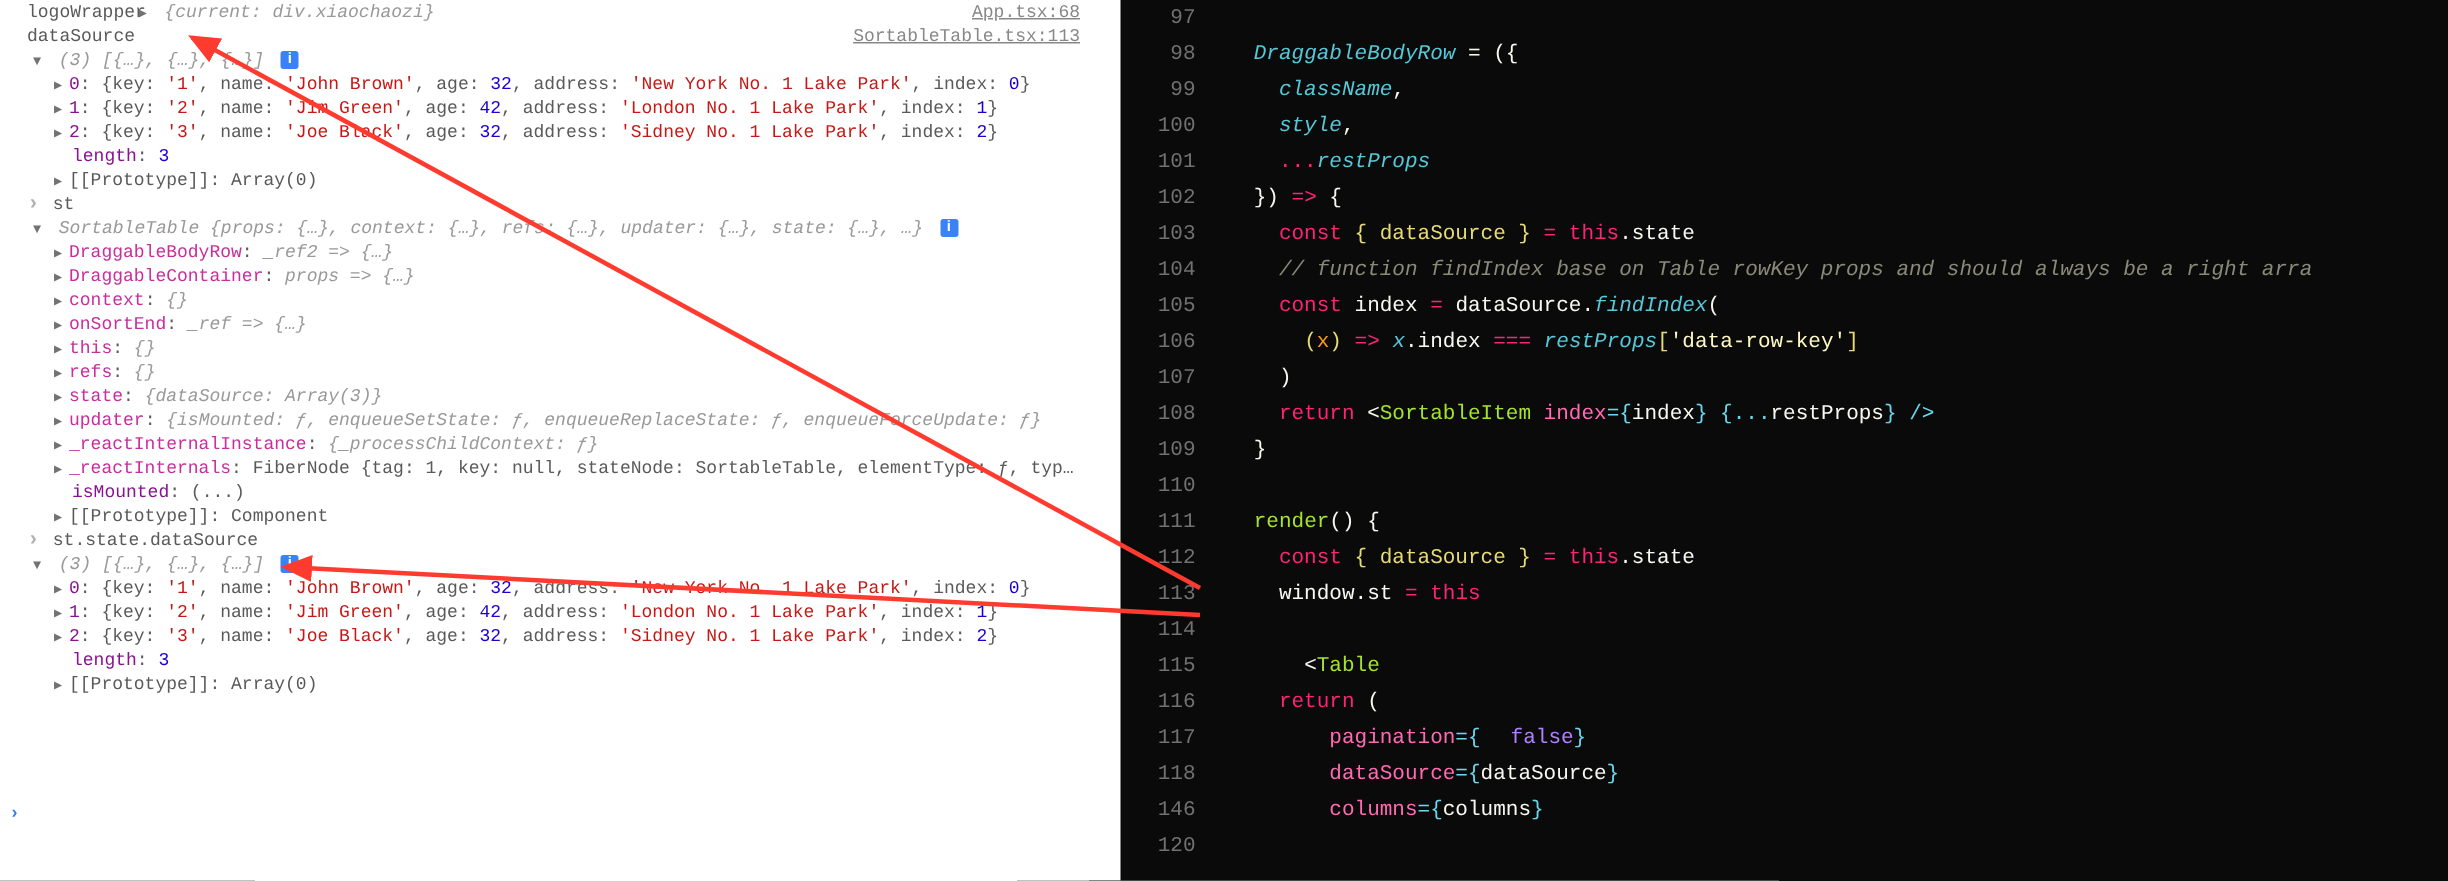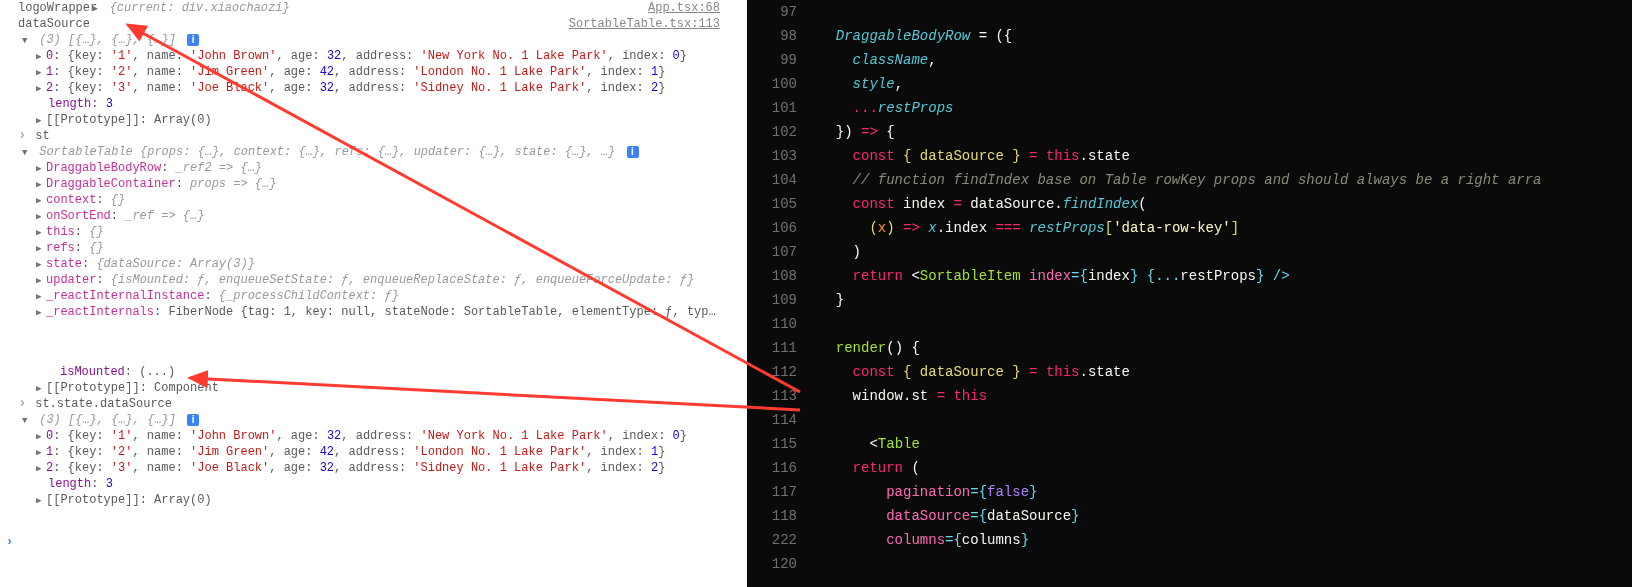--- a/index.html
+++ b/index.html
@@ -2,21 +2,21 @@
 <html><head>
 <meta charset="utf-8">
 <style>
   * { margin:0; padding:0; box-sizing:border-box; }
   body { font-family: Menlo, Consolas, "Courier New", monospace; font-size:12px; background:#fff; color:#303942; overflow:hidden; }
   #app { display:flex; width:1632px; height:587px; position:relative;gap:21px; }
 
   
   .console { width:726px; height:100%; background:#fff; position:relative; overflow:hidden; }
   .row { position:relative; padding:1px 0 1px 18px; white-space:nowrap; }
-  .ind1 { padding-left:34px; } .ind2 { padding-left:48px; } .ind3 { padding-left:60px;margin-top:44px; }
+  .ind1 { padding-left:34px; } .ind2 { padding-left:48px; } .ind3 { padding-left:48px; }
   .tri { display:inline-block; width:10px; color:#727272; margin-left:-12px; }
   .tri.open::before { content:"▼"; font-size:9px; }
   .tri.closed::before { content:"▶"; font-size:9px; }
   .chev { display:inline-block; width:10px; color:#b0b0b0; }
   .chev::before { content:"›"; font-size:14px; font-weight:bold; line-height:12px; }
   .src { position:absolute; right:6px; top:1px; color:#888; text-decoration:underline; cursor:pointer; }
   .k-prop    { color:#c62f9c; }       
   .k-idx     { color:#881391; }       
   .k-str     { color:#c41a16; }       
   .k-num     { color:#1c00cf; }       
@@ -39,21 +39,21 @@
   .c-op  { color:#f92672; }                      
   .c-pn  { color:#fd971f; }                      
   .c-ye  { color:#e6db74; }                      
   .c-id  { color:#f8f8f2; }                      
   .c-str { color:#fef9c3; }                      
   .c-cm  { color:#8a8a7a; font-style:italic; }
   .c-lt  { color:#ff6ab3; }                      
   .c-jsx { color:#a6e22e; }                      
   .c-at  { color:#66d9ef; }                      
   .c-gh  { color:#75715e; font-style:italic; }   
-  .c-bool{ color:#ae81ff; }                      
+  .c-bool{ color:#ae81ff;margin-left:20px; }                      
   .c-fn  { color:#a6e22e; }                      
 
   
   svg.arrows { position:absolute; left:0; top:0; width:1632px; height:587px; pointer-events:none; }
   .arrow { stroke:#ff3b30; stroke-width:3; fill:none; }
   .arrowHead { fill:#ff3b30; }
 </style>
 </head>
 <body>
 
@@ -168,21 +168,21 @@
         <div>109</div>
         <div>110</div>
         <div>111</div>
         <div>112</div>
         <div>113</div>
         <div>114</div>
         <div>115</div>
         <div>116</div>
         <div>117</div>
         <div>118</div>
-        <div>222</div>
+        <div>146</div>
         <div>120</div>
       </div>
     <div class="code">
 <div class="cl"></div>
 <div class="cl">  <span class="c-ty">DraggableBodyRow</span><span class="c-id"> = ({</span></div>
 <div class="cl">    <span class="c-ty">className</span><span class="c-id">,</span></div>
 <div class="cl">    <span class="c-ty">style</span><span class="c-id">,</span></div>
 <div class="cl">    <span class="c-op">...</span><span class="c-ty">restProps</span></div>
 <div class="cl">  <span class="c-id">}</span><span class="c-id">) </span><span class="c-op">=&gt;</span><span class="c-id"> {</span></div>
 <div class="cl">    <span class="c-kw">const</span> <span class="c-ye">{ dataSource }</span> <span class="c-op">=</span> <span class="c-kw">this</span><span class="c-id">.state</span></div>

